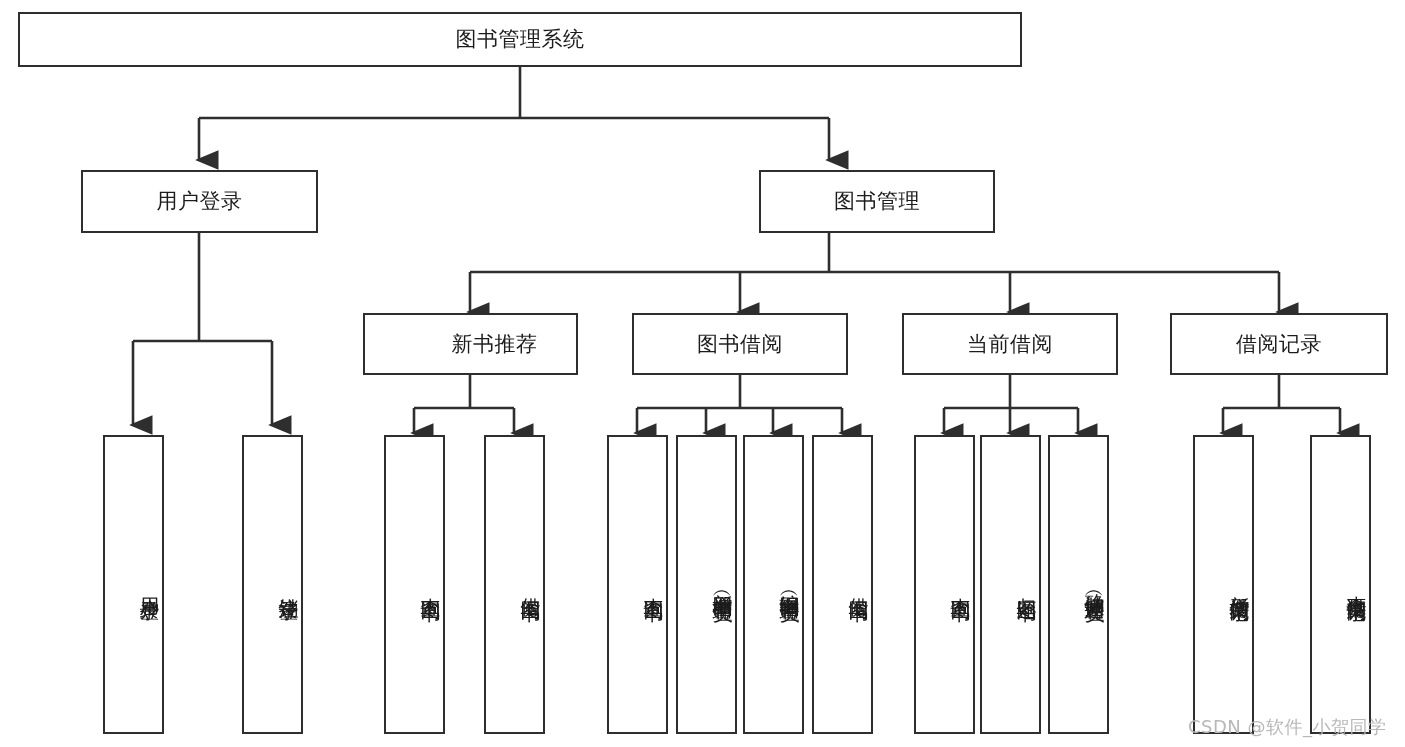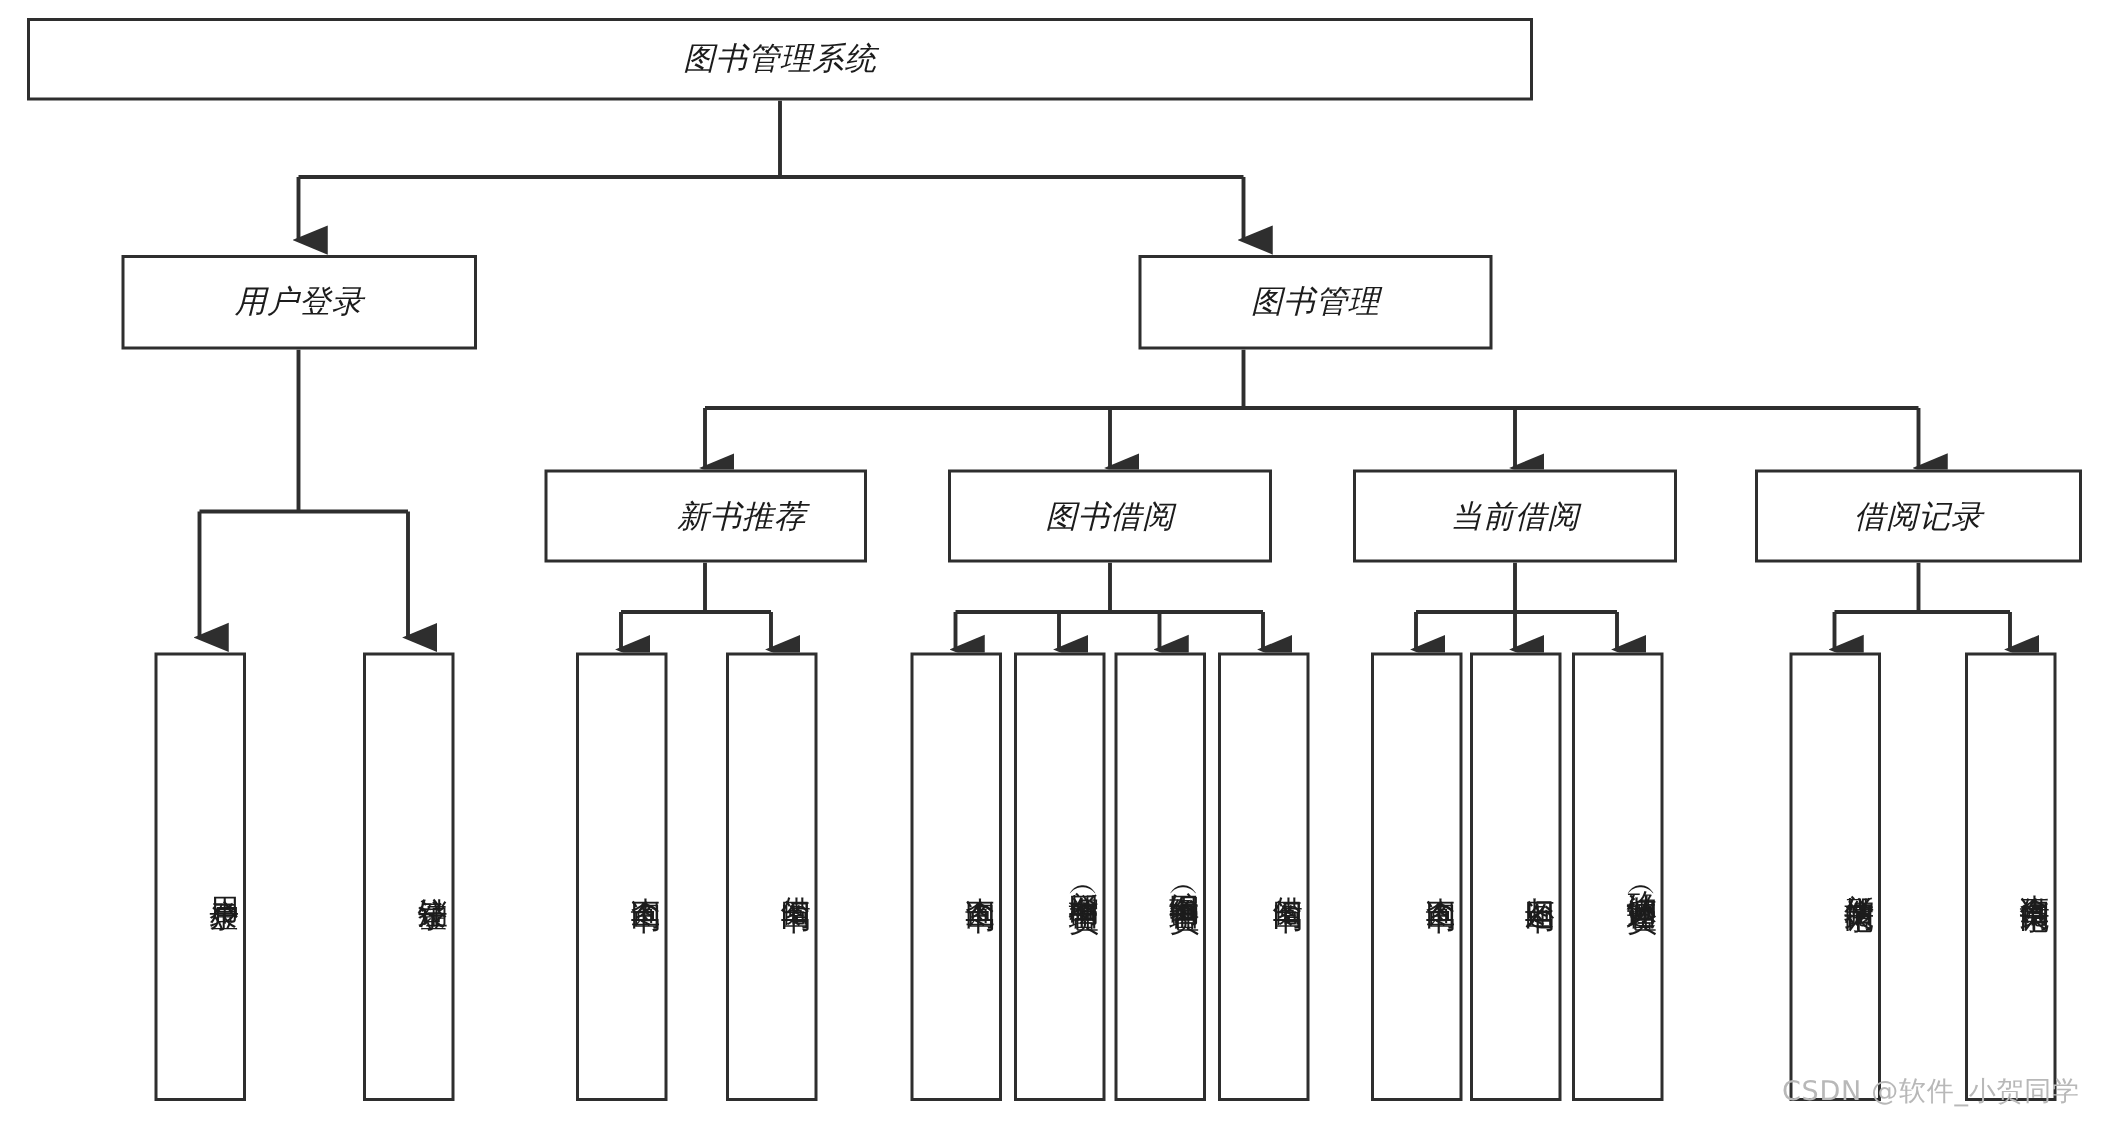--- a/index.html
+++ b/index.html
@@ -35,21 +35,20 @@
     border: 2px solid #2e2e2e;
     display: flex;
     align-items: center;
     justify-content: center;
     color: #1c1c1c;
     line-height: 1.28;
   }
   .node.horizontal {
     font-size: 21px;
     letter-spacing: 0.5px;
-    font-style: italic;
   }
   .node.vertical {
     writing-mode: vertical-rl;
     text-orientation: upright;
     font-size: 20px;
     letter-spacing: 1.5px;
     padding: 6px 0;
     align-items: flex-start;
     justify-content: center;
   }

